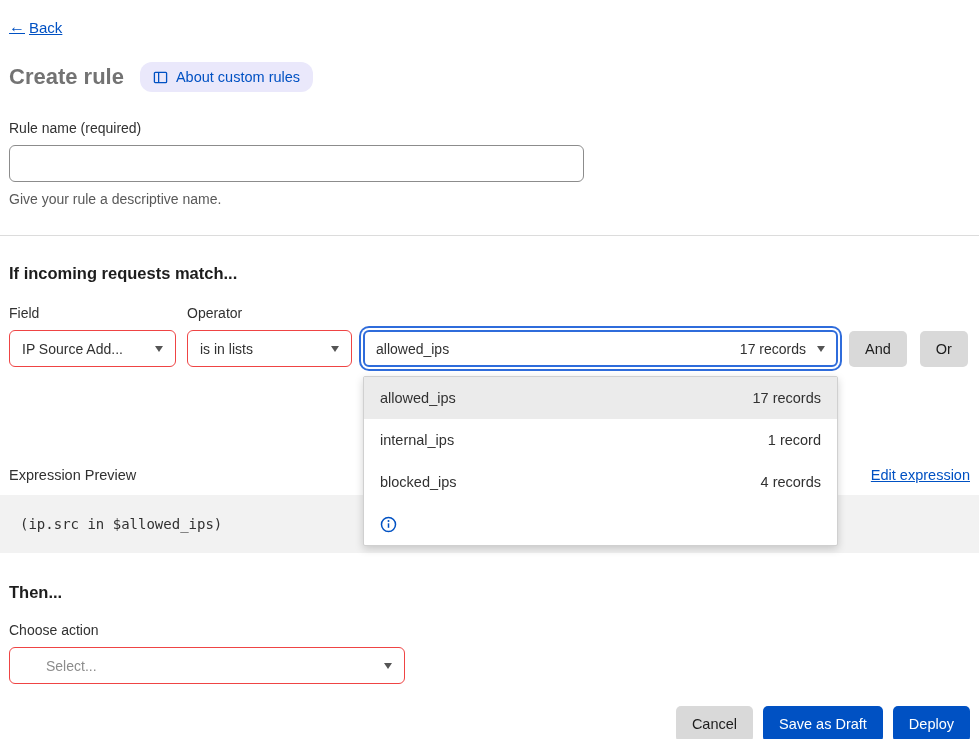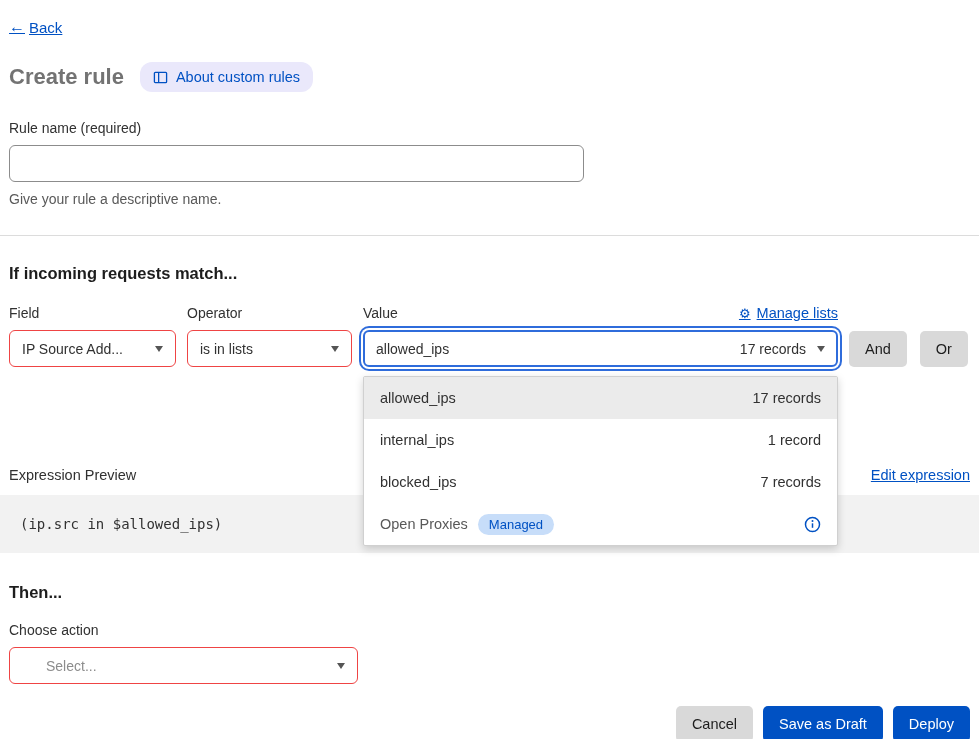--- a/index.html
+++ b/index.html
@@ -109,21 +109,21 @@
   .edit-expr { font-size: 14.5px; text-decoration: underline; }
   .expr-block {
     margin: 12px -9px 0; background: #f2f2f2; padding: 21px 20px;
   }
   .expr-block code {
     font-family: "DejaVu Sans Mono", monospace; font-size: 14px; color: #313131;
   }
 
   .then-heading { margin-top: 30px; }
   .action-label { margin-top: 20px; }
-  .action-select { width: 349px; padding-left: 36px; }
+  .action-select { width: 396px; padding-left: 36px; }
 
   .footer { display: flex; justify-content: flex-end; gap: 10px; margin-top: 22px; }
 </style>
 </head>
 <body>
 
 <div class="page">
 
   <div class="back-row">
     <a class="back-link" href="#">
@@ -166,53 +166,42 @@
 
     <div class="col col-operator">
       <span class="field-label">Operator</span>
       <div class="select" role="button">
         <span class="select-value">is in lists</span>
         <span class="caret"></span>
       </div>
     </div>
 
     <div class="col col-value">
-      <div class="value-header">
-        <span class="field-label">Value</span>
-        <a class="manage-lists" href="#">
-          <span class="gear">⚙</span>
-          <span>Manage lists</span>
-        </a>
-      </div>
       <div class="select focused" role="button">
         <span class="select-value">allowed_ips</span>
         <span class="select-right">
           <span class="select-meta">17 records</span>
           <span class="caret"></span>
         </span>
       </div>
 
       <div class="dropdown">
         <div class="dropdown-item highlighted">
           <span class="item-name">allowed_ips</span>
           <span class="item-meta">17 records</span>
         </div>
         <div class="dropdown-item">
           <span class="item-name">internal_ips</span>
           <span class="item-meta">1 record</span>
         </div>
         <div class="dropdown-item">
           <span class="item-name">blocked_ips</span>
-          <span class="item-meta">7 records</span>
+          <span class="item-meta">4 records</span>
         </div>
         <div class="dropdown-item">
-          <span class="item-left">
-            <span class="item-name muted">Open Proxies</span>
-            <span class="managed-badge">Managed</span>
-          </span>
           <span class="info-icon">
             <svg width="17" height="17" viewBox="0 0 16 16">
               <circle cx="8" cy="8" r="6.6" fill="none" stroke="#0051c3" stroke-width="1.4"></circle>
               <rect x="7.3" y="6.9" width="1.4" height="4.2" fill="#0051c3"></rect>
               <circle cx="8" cy="4.7" r="0.95" fill="#0051c3"></circle>
             </svg>
           </span>
         </div>
       </div>
     </div>

